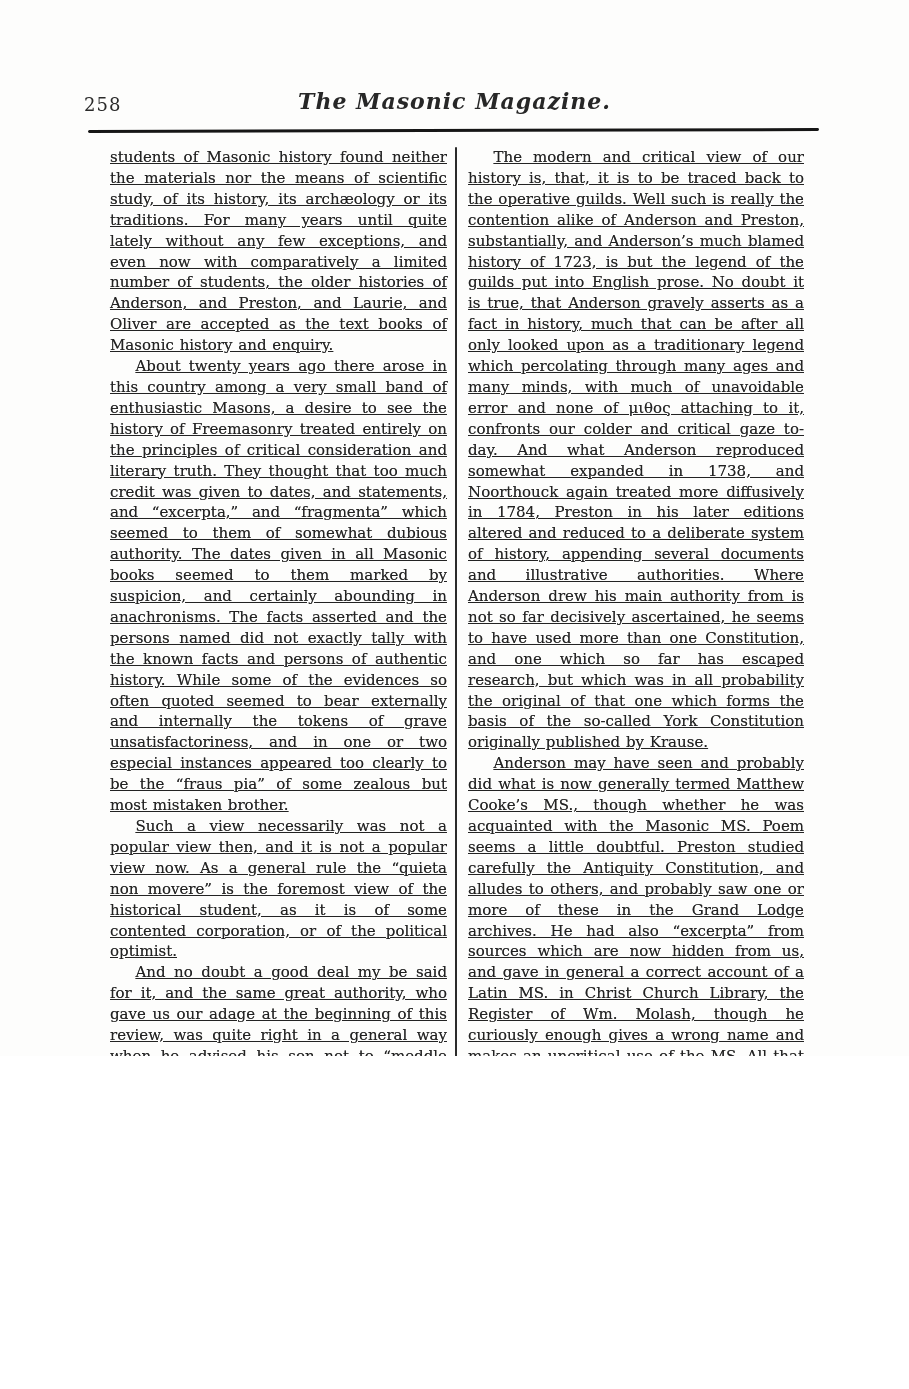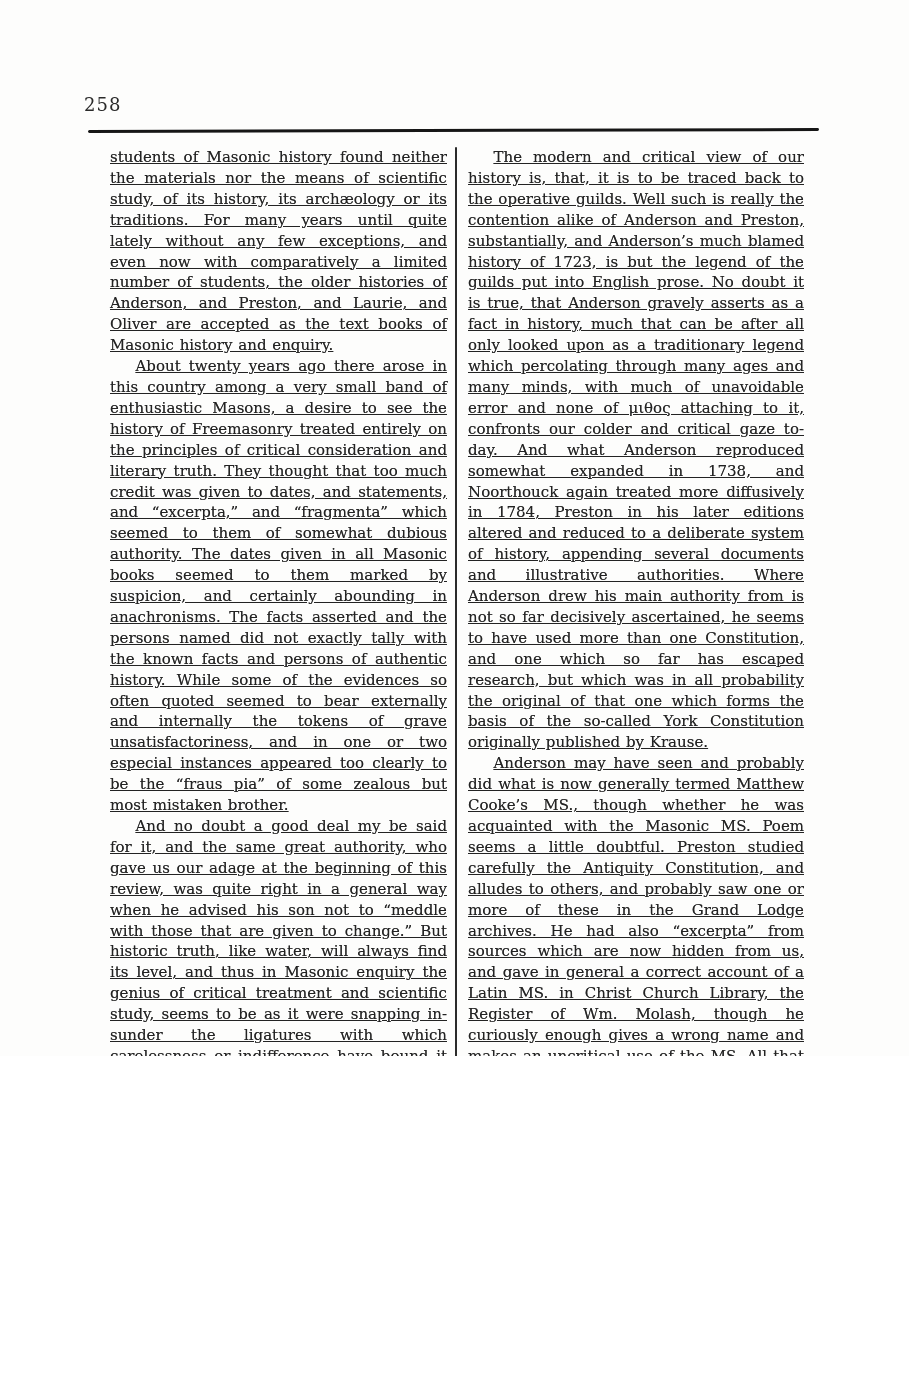--- a/index.html
+++ b/index.html
@@ -91,29 +91,31 @@
     text-indent: 0;
   }
 </style>
 </head>
 <body>
 
 <div class="page">
 
   <div class="header">
     <span class="page-num">258</span>
+    <h1 class="title">The Masonic Magazine.</h1>
   </div>
 
   <div class="header-rule"></div>
 
   <div class="columns">
 
     <div class="col left">
       <p class="para continuation">students of Masonic history found neither the materials nor the means of scientific study, of its history, its archæology or its traditions. For many years until quite lately without any few exceptions, and even now with comparatively a limited number of students, the older histories of Anderson, and Preston, and Laurie, and Oliver are accepted as the text books of Masonic history and enquiry.</p>
       <p class="para">About twenty years ago there arose in this country among a very small band of enthusiastic Masons, a desire to see the history of Freemasonry treated entirely on the principles of critical consideration and literary truth. They thought that too much credit was given to dates, and statements, and “excerpta,” and “fragmenta” which seemed to them of somewhat dubious authority. The dates given in all Masonic books seemed to them marked by suspicion, and certainly abounding in anachronisms. The facts asserted and the persons named did not exactly tally with the known facts and persons of authentic history. While some of the evidences so often quoted seemed to bear externally and internally the tokens of grave unsatisfactoriness, and in one or two especial instances appeared too clearly to be the “fraus pia” of some zealous but most mistaken brother.</p>
+      <p class="para">Such a view necessarily was not a popular view then, and it is not a popular view now. As a general rule the “quieta non movere” is the foremost view of the historical student, as it is of some contented corporation, or of the political optimist.</p>
       <p class="para">And no doubt a good deal my be said for it, and the same great authority, who gave us our adage at the beginning of this review, was quite right in a general way when he advised his son not to “meddle with those that are given to change.” But historic truth, like water, will always find its level, and thus in Masonic enquiry the genius of critical treatment and scientific study, seems to be as it were snapping in-sunder the ligatures with which carelessness or indifference have bound it down to routine tradition, and to be emancipating herself from the swaddling clothes, of a too easy acquiescence in long credited associations, a far too uncritical acceptance of our older annals.</p>
     </div>
 
     <div class="col-divider"></div>
 
     <div class="col right">
       <p class="para">The modern and critical view of our history is, that, it is to be traced back to the operative guilds. Well such is really the contention alike of Anderson and Preston, substantially, and Anderson’s much blamed history of 1723, is but the legend of the guilds put into English prose. No doubt it is true, that Anderson gravely asserts as a fact in history, much that can be after all only looked upon as a traditionary legend which percolating through many ages and many minds, with much of unavoidable error and none of μιθος attaching to it, confronts our colder and critical gaze to-day. And what Anderson reproduced somewhat expanded in 1738, and Noorthouck again treated more diffusively in 1784, Preston in his later editions altered and reduced to a deliberate system of history, appending several documents and illustrative authorities. Where Anderson drew his main authority from is not so far decisively ascertained, he seems to have used more than one Constitution, and one which so far has escaped research, but which was in all probability the original of that one which forms the basis of the so-called York Constitution originally published by Krause.</p>
       <p class="para">Anderson may have seen and probably did what is now generally termed Matthew Cooke’s MS., though whether he was acquainted with the Masonic MS. Poem seems a little doubtful. Preston studied carefully the Antiquity Constitution, and alludes to others, and probably saw one or more of these in the Grand Lodge archives. He had also “excerpta” from sources which are now hidden from us, and gave in general a correct account of a Latin MS. in Christ Church Library, the Register of Wm. Molash, though he curiously enough gives a wrong name and makes an uncritical use of the MS. All that it does prove and that is a good deal, is, that a lodge of which the names are given, was attached to the monastery at Canterbury. Preston’s view is clearly that Freemasonry is only the perpetuation of the old guilds. Laurie partly accepts it, and partly disavows it, and Oliver having in his earlier histories clearly</p>
     </div>
 

